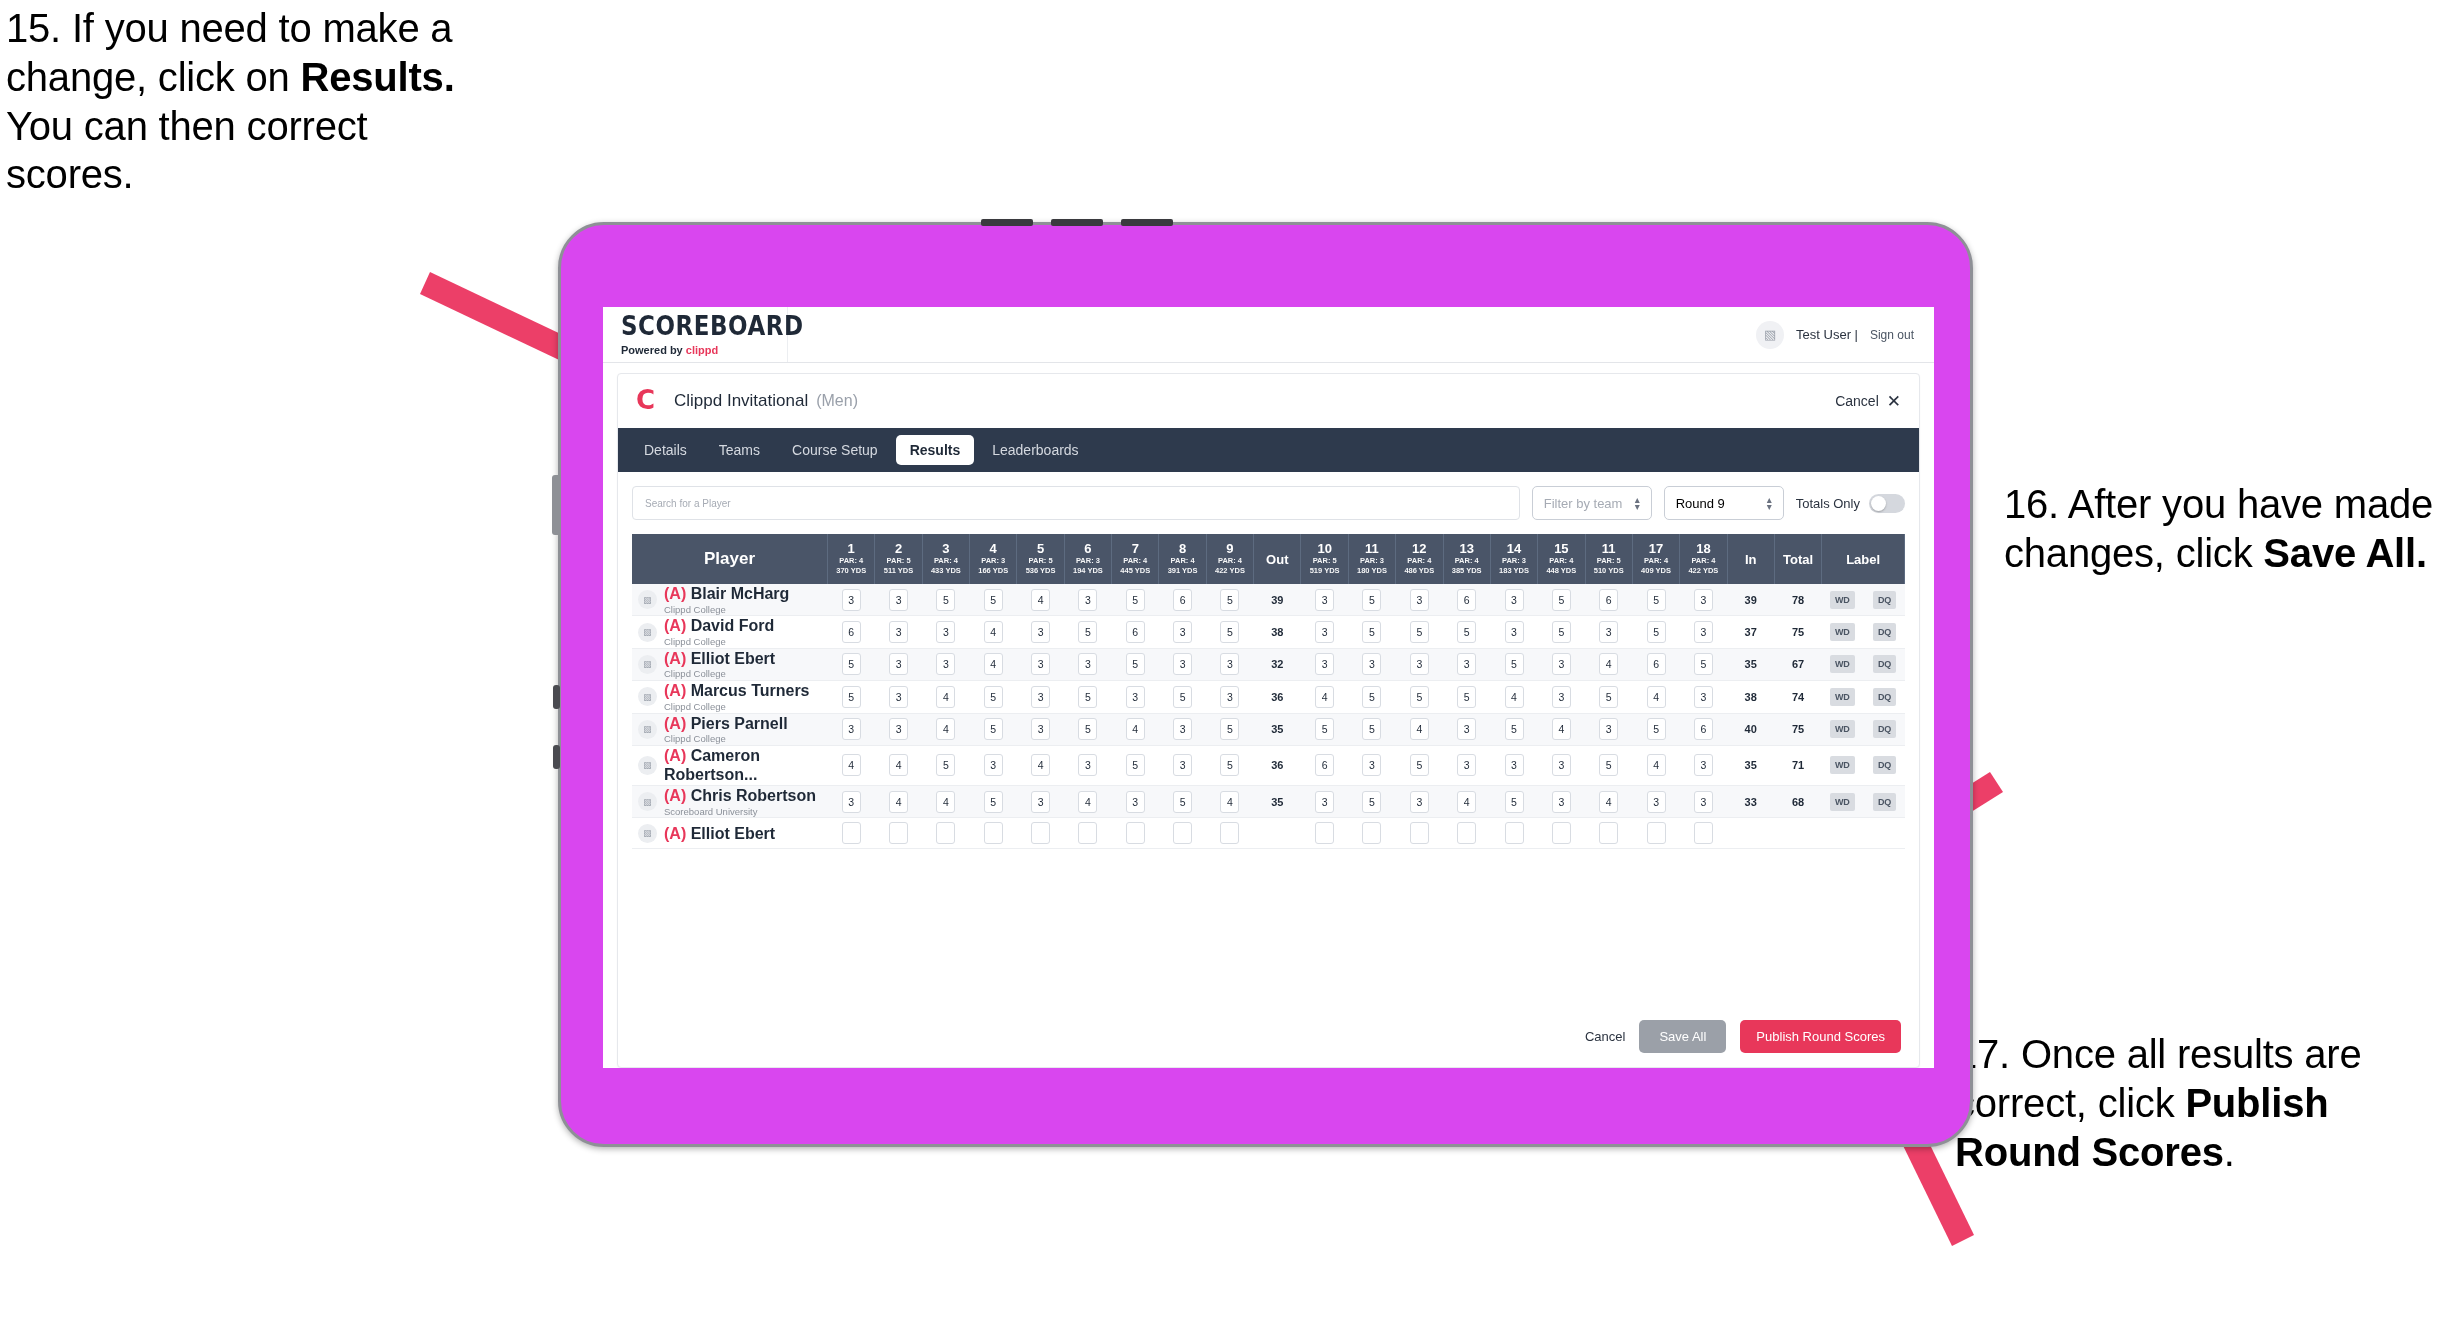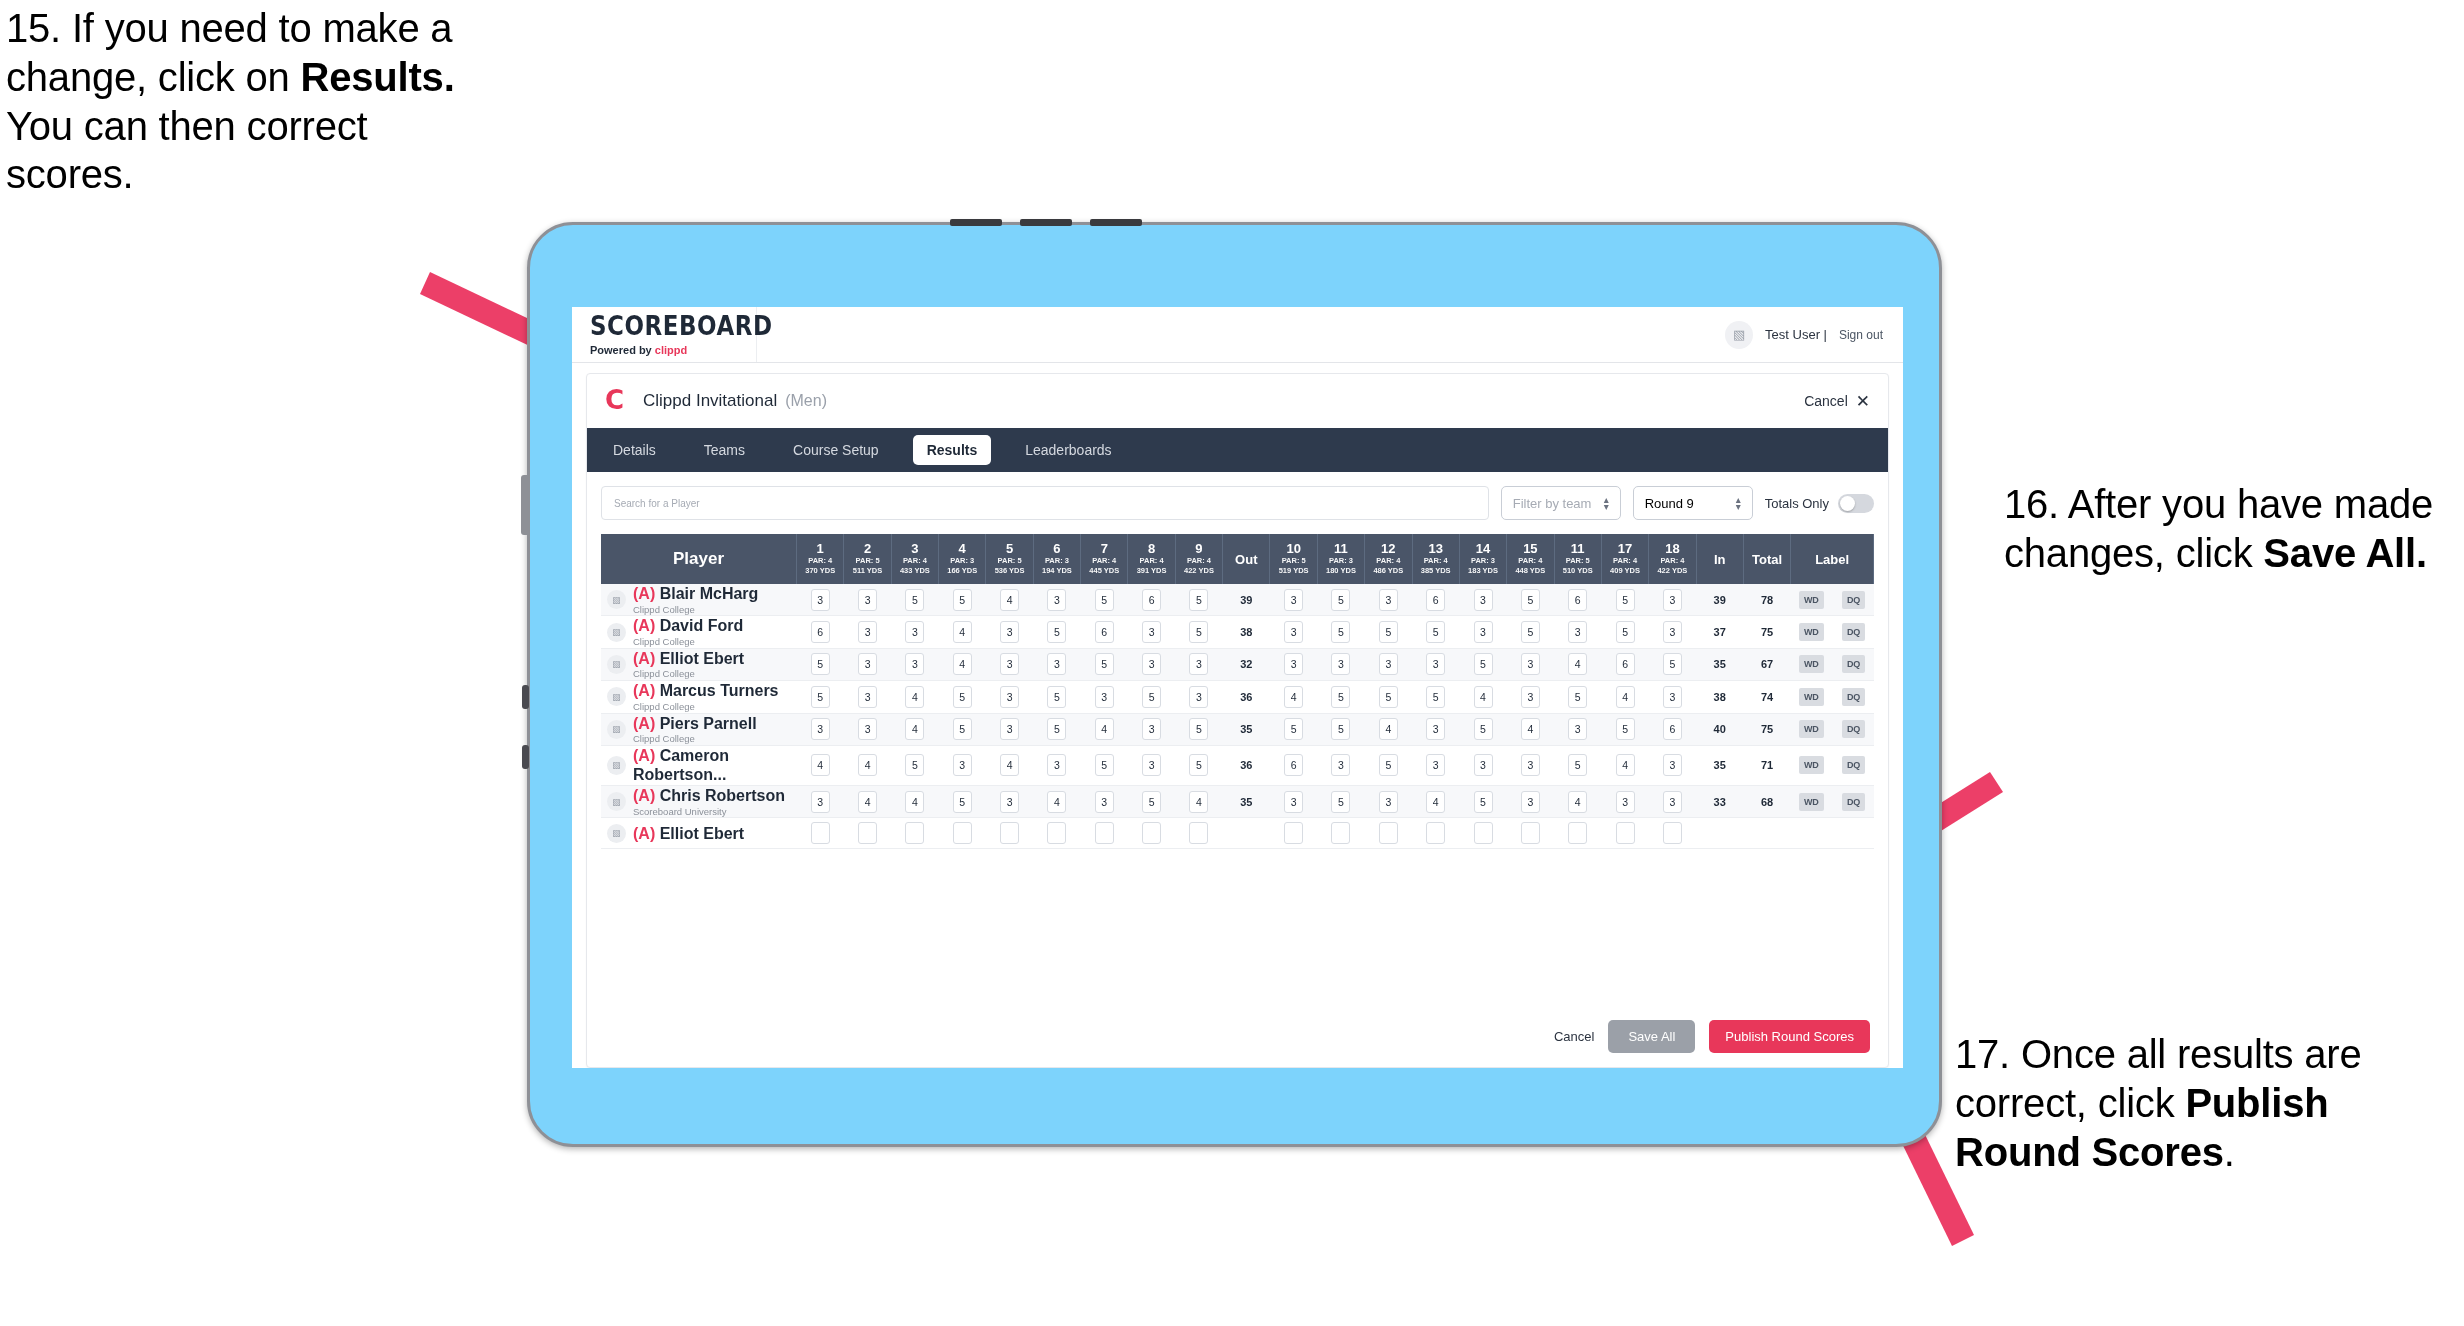--- a/index.html
+++ b/index.html
@@ -22,23 +22,23 @@
   .anno b { font-weight: bold; }
   #anno-15 { left: 6px;   top: 4px;    width: 470px; }
   #anno-16 { left: 2004px; top: 480px; width: 450px; }
   #anno-17 { left: 1955px; top: 1030px; width: 505px; }
 
   .arrow-svg { position: absolute; left: 0; top: 0; width: 2464px; height: 1326px; pointer-events: none; }
 
   
   #tablet {
     position: absolute;
-    left: 527px; top: 222px;
+    left: 558px; top: 222px;
     width: 1415px; height: 925px;
-    background: #7dd3fc;
+    background: #d946ef;
     border-radius: 46px;
     border: 3px solid #8e9096;
     box-shadow: 0 2px 6px rgba(0,0,0,.3);
   }
   #tablet-screen {
     position: absolute;
     left: 42px; top: 82px;
     width: 1331px; height: 761px;
     background: #ffffff;
     overflow: hidden;
@@ -86,21 +86,21 @@
 
   #card-head { display:flex; align-items:center; padding: 14px 18px; }
   #c-logo { width:26px; height:26px; color:#e8375a; font-size:26px; font-weight:900; line-height:24px;
             font-family:"DejaVu Sans", sans-serif; }
   #tourn-name { font-size:17px; color:#1f2937; margin-left:12px; }
   #tourn-gender { font-size:16px; color:#9aa0aa; margin-left:8px; }
   #head-spacer { flex:1; }
   #cancel-x { font-size:14px; color:#2b3340; display:flex; align-items:center; gap:8px; cursor:pointer; }
   #cancel-x .xg { font-size:17px; }
 
-  #tabbar { background:#2e3a4d; display:flex; align-items:center; gap:20px; padding: 7px 12px; }
+  #tabbar { background:#2e3a4d; display:flex; align-items:center; gap:4px; padding: 7px 12px; }
   .tab { font-size:14px; color:#d5d9e0; padding:7px 14px; border-radius:5px; cursor:pointer; }
   .tab.active { background:#ffffff; color:#1f2937; font-weight:600; }
 
   #filters { display:flex; align-items:center; gap:12px; padding: 14px 14px; }
   #search-input {
     flex:1; height:34px; border:1px solid #dfe2e7; border-radius:4px;
     padding: 0 12px; font-size:10px; color:#333; background:#fff;
     font-family:"Liberation Sans", sans-serif;
   }
   #search-input::placeholder { color:#a6abb4; }

